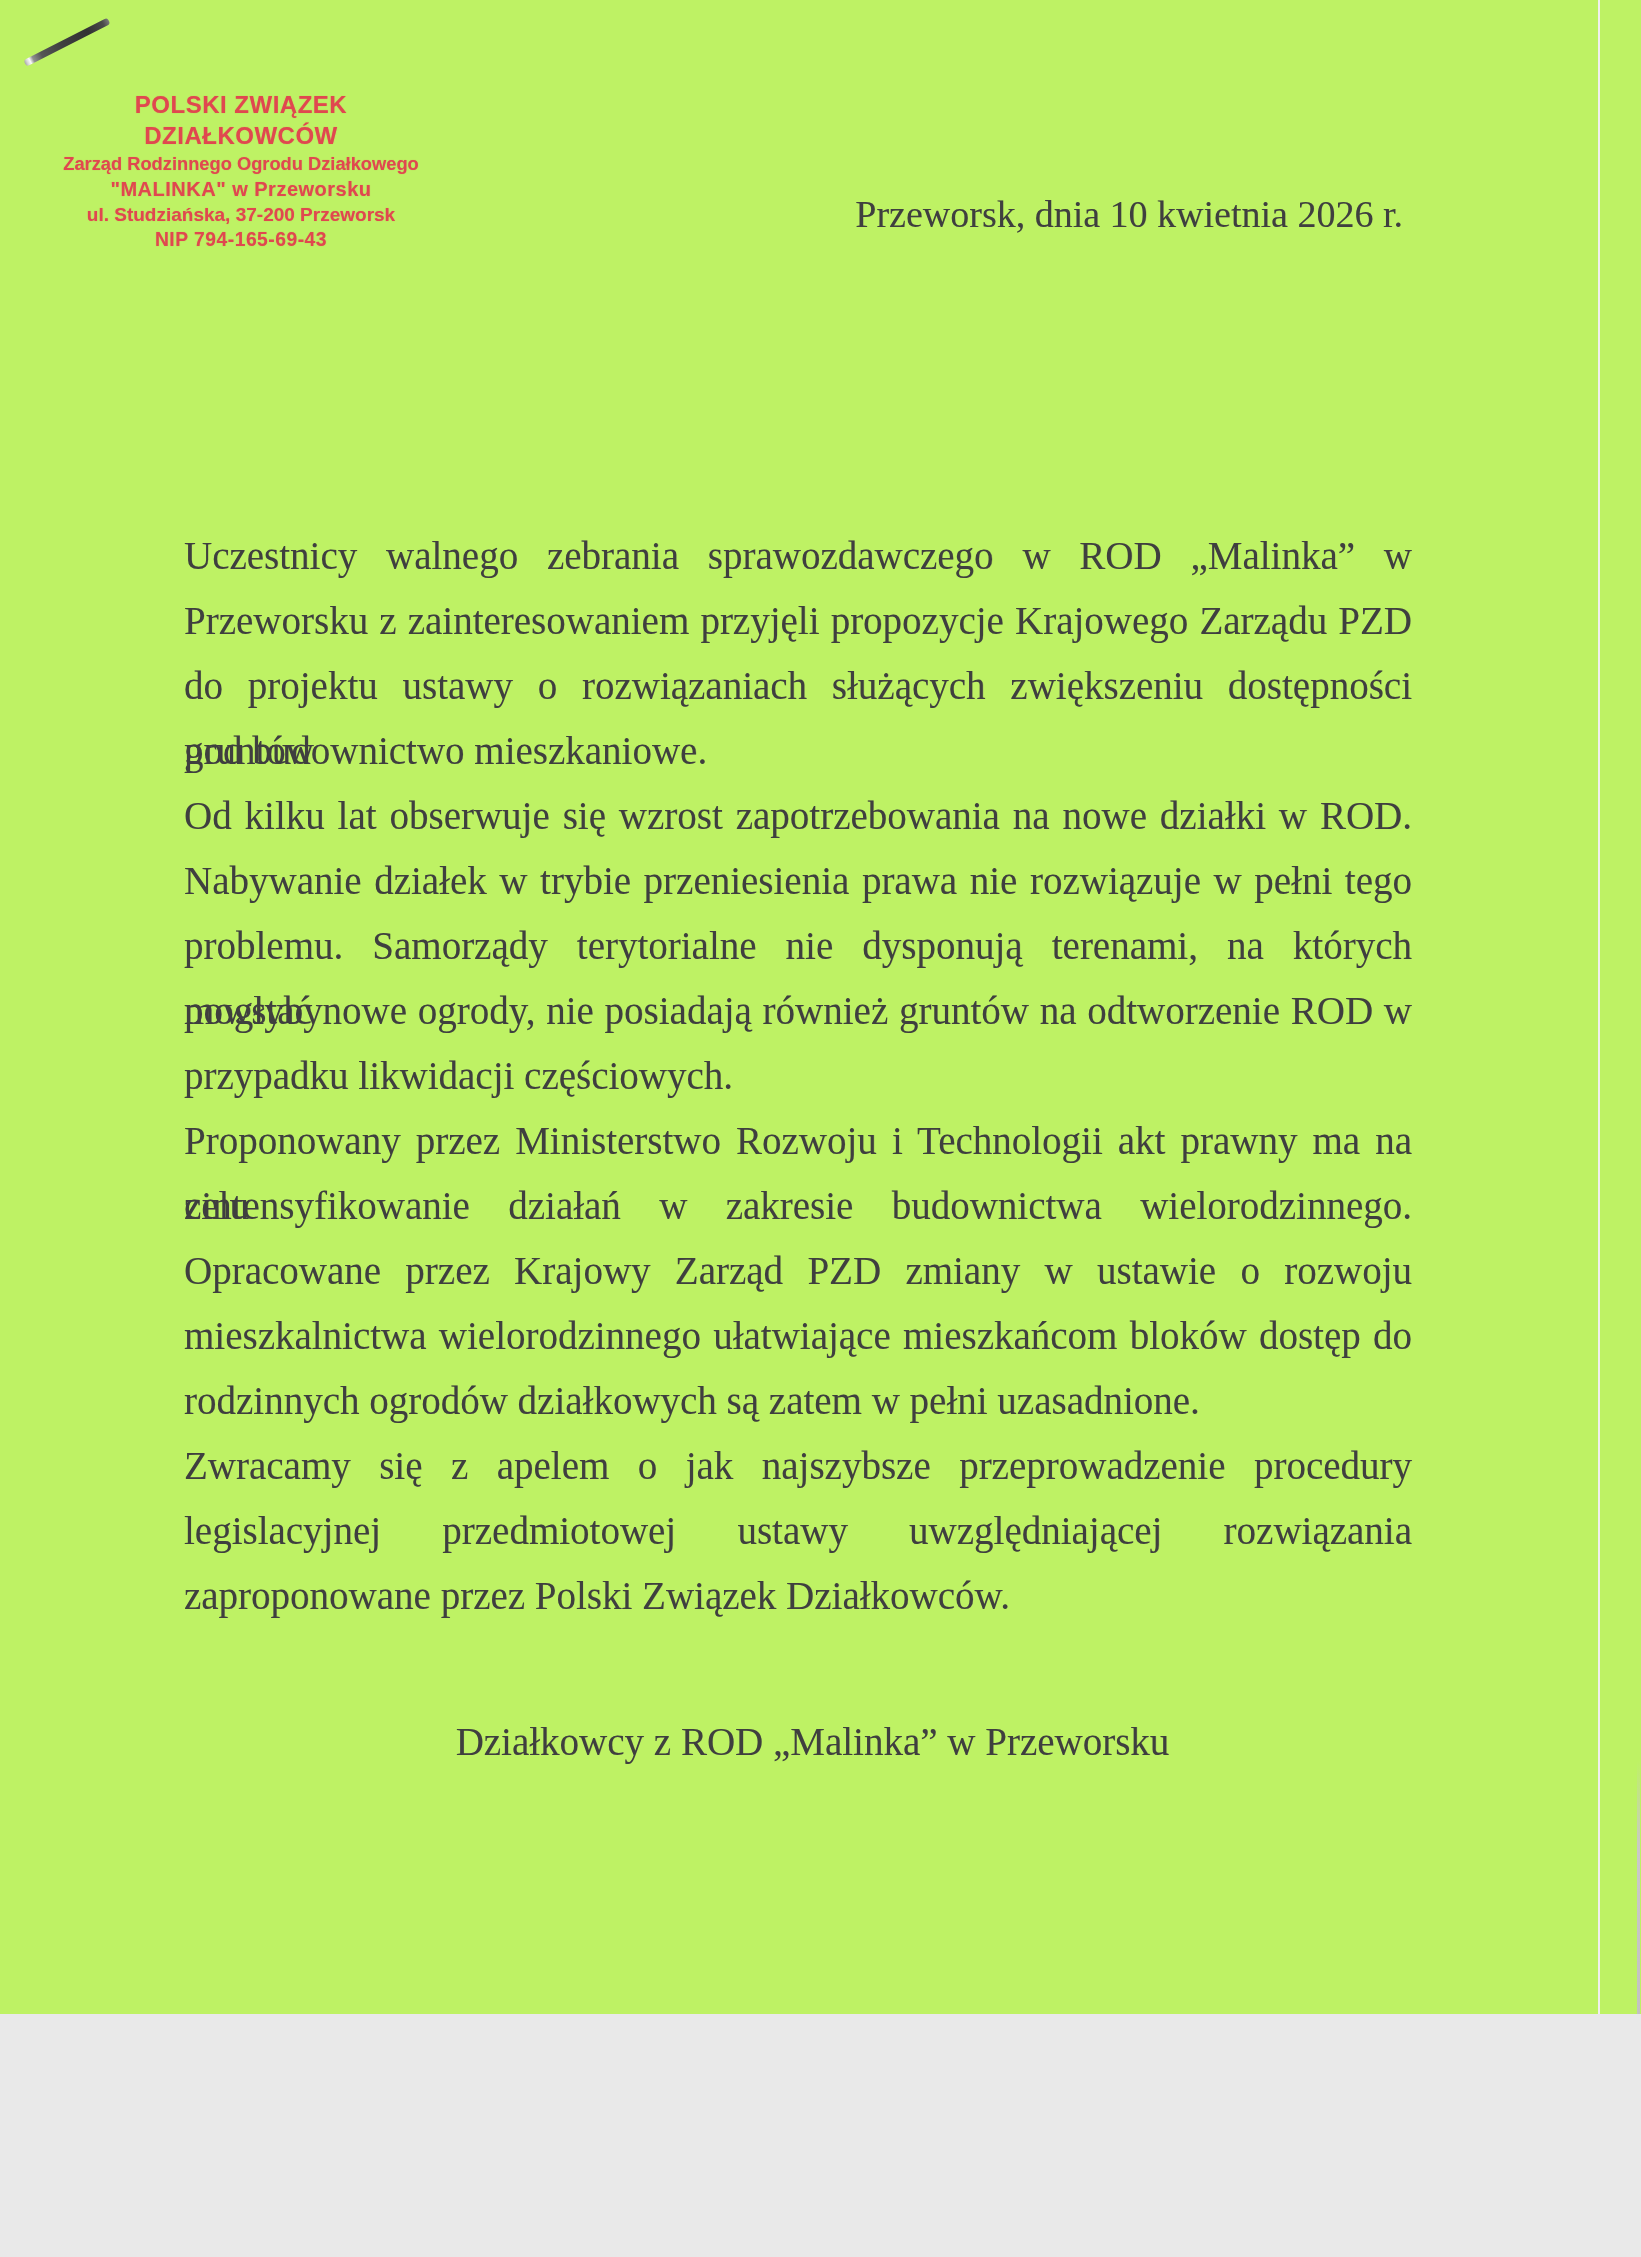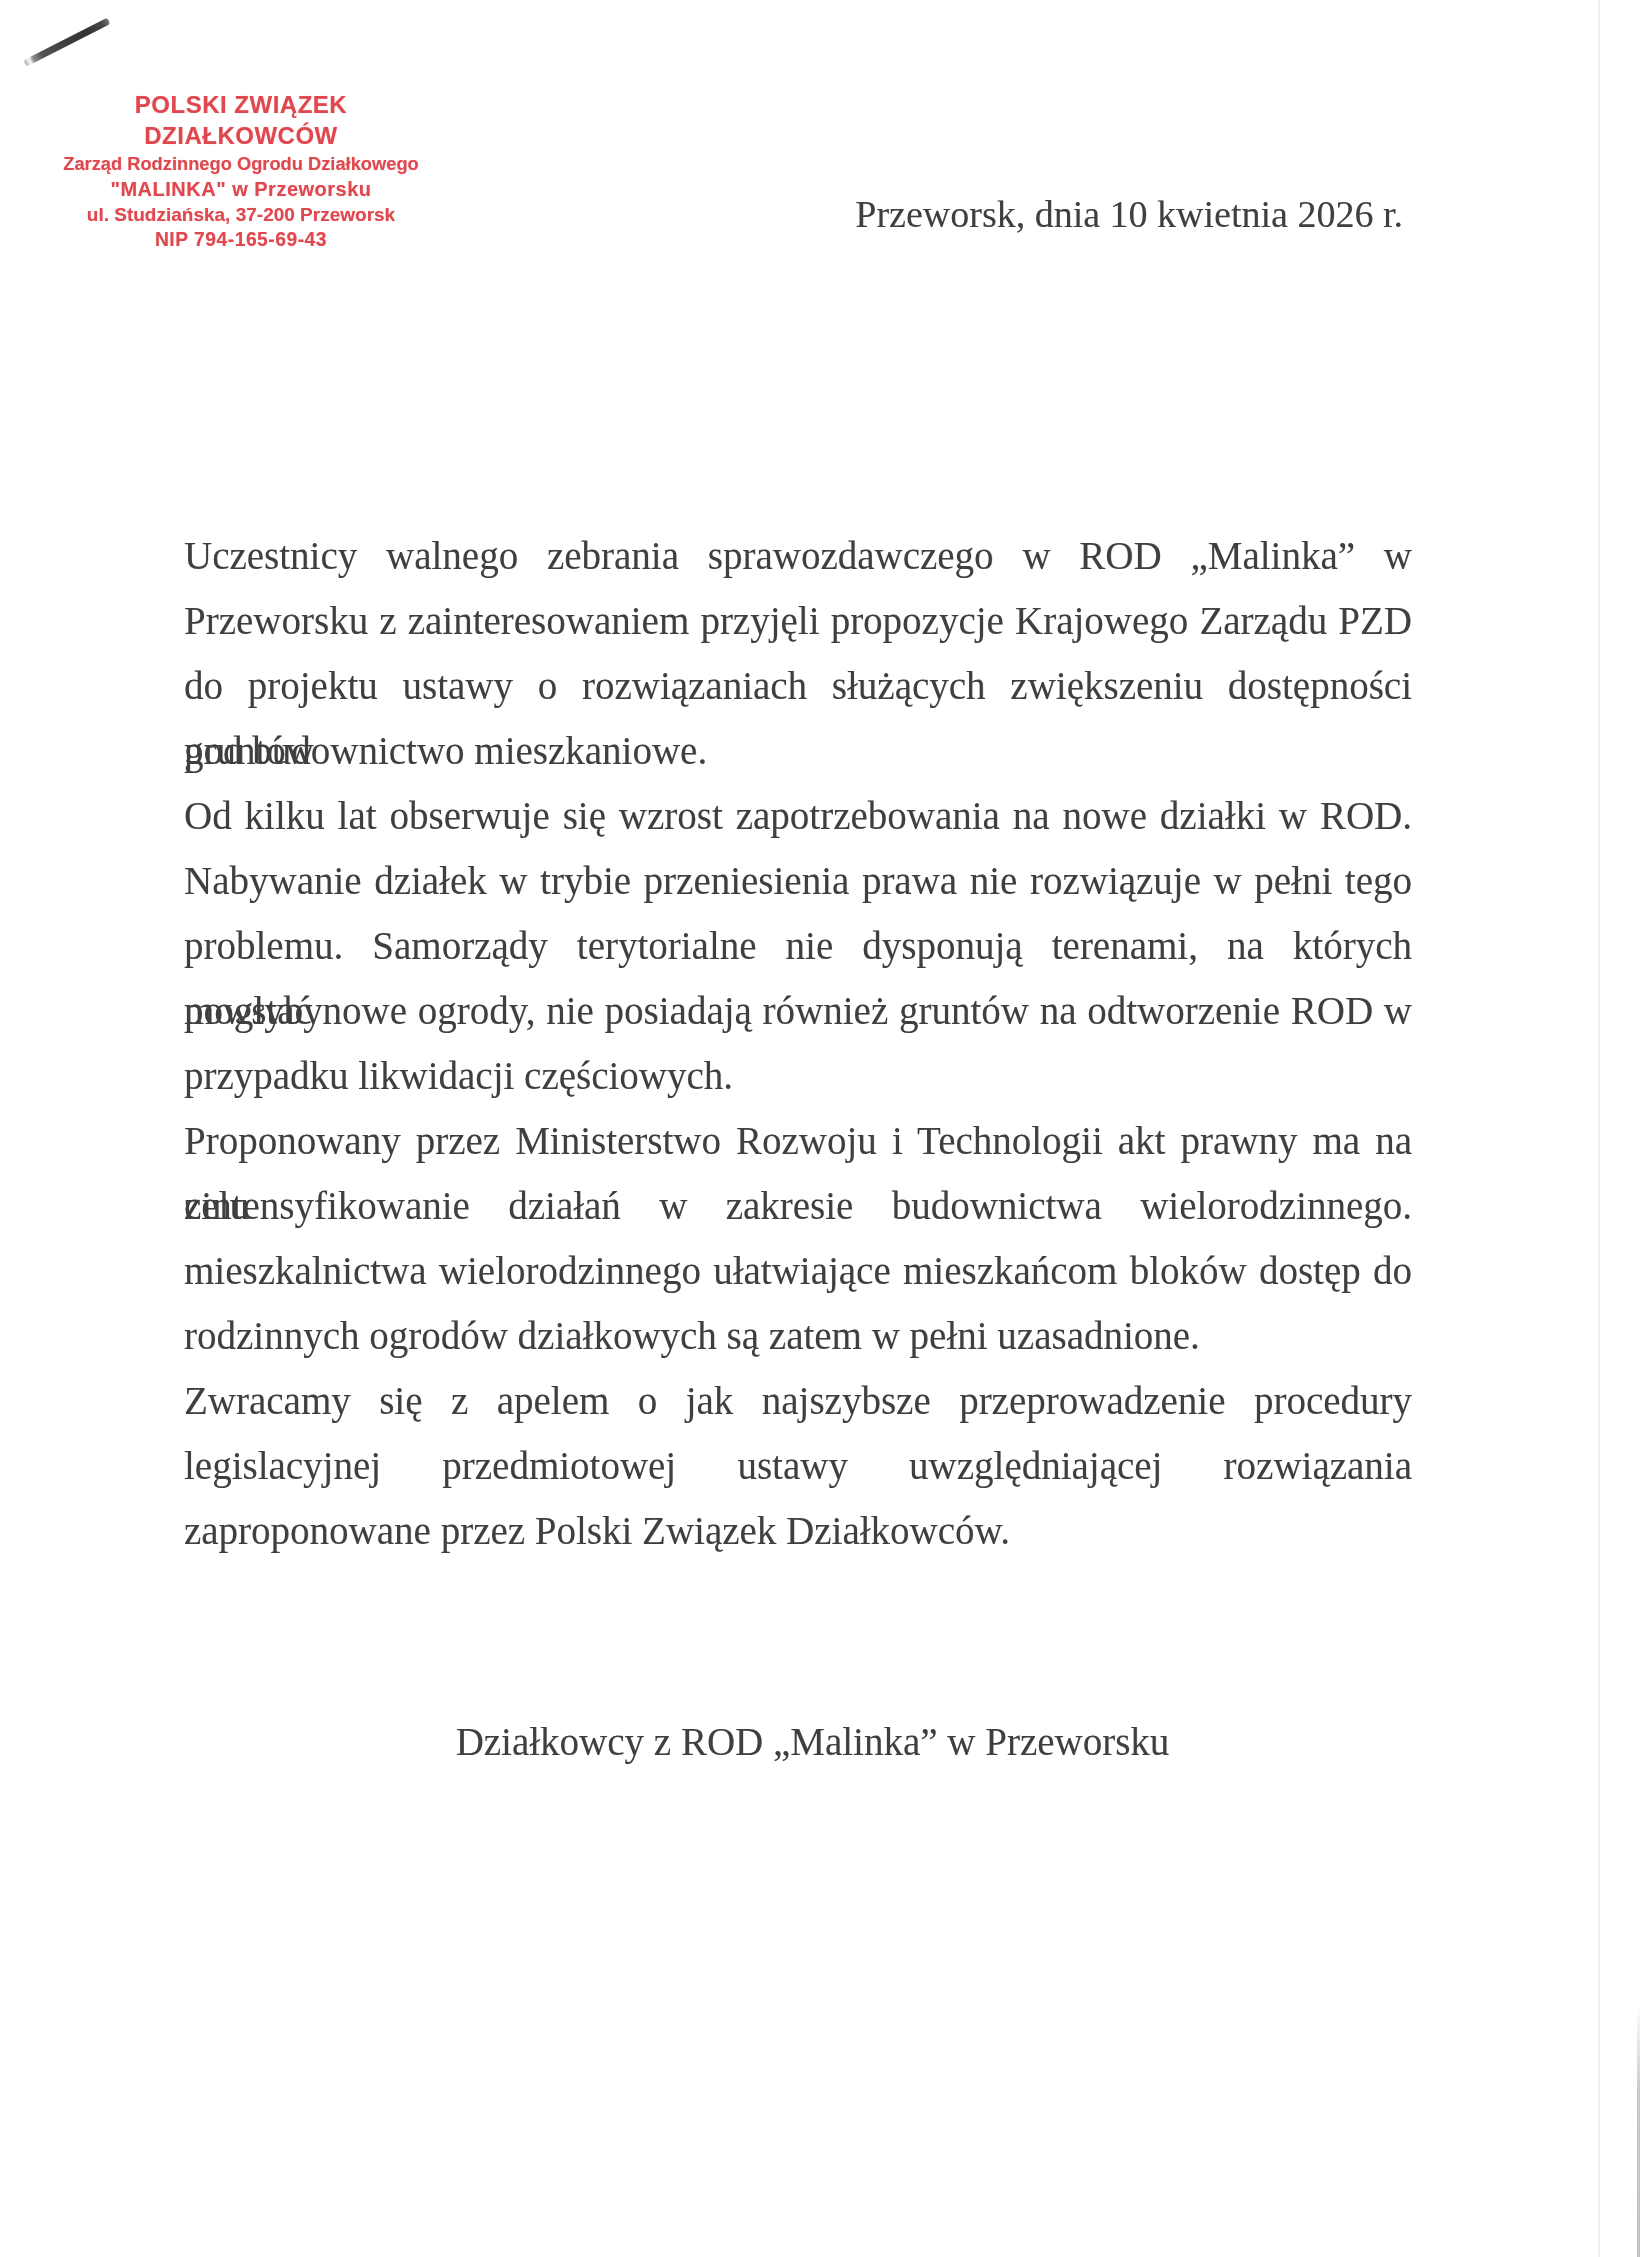--- a/index.html
+++ b/index.html
@@ -1,19 +1,19 @@
 <!DOCTYPE html>
 <html lang="pl"><head>
 <meta charset="utf-8">
 <style>
   html,body{margin:0;padding:0;background:#e9e9e9;}
   .page{
     position:relative;
-    width:1641px;height:2257px;
-    background:#ffffff;
+    width:1641px;height:2014px;
+    background:#bef264;
     font-family:"Liberation Serif", serif;
     color:#404040;
     overflow:hidden;
     text-shadow:0.3px 0.3px 0.6px rgba(70,70,70,0.28);
   }
 
   
   .pen-mark{
     position:absolute;left:25px;top:60px;width:94px;height:6.8px;
     transform:rotate(-27deg);transform-origin:left center;
@@ -98,20 +98,21 @@
     <div>
       <div class="bline">Od kilku lat obserwuje się wzrost zapotrzebowania na nowe działki w ROD.</div>
       <div class="bline">Nabywanie działek w trybie przeniesienia prawa nie rozwiązuje w pełni tego</div>
       <div class="bline">problemu. Samorządy terytorialne nie dysponują terenami, na których mogłyby</div>
       <div class="bline">powstać nowe ogrody, nie posiadają również gruntów na odtworzenie ROD w</div>
       <div class="bline end">przypadku likwidacji częściowych.</div>
     </div>
     <div>
       <div class="bline">Proponowany przez Ministerstwo Rozwoju i Technologii akt prawny ma na celu</div>
       <div class="bline">zintensyfikowanie działań w zakresie budownictwa wielorodzinnego.</div>
+      <div class="bline">Opracowane przez Krajowy Zarząd PZD zmiany w ustawie o rozwoju</div>
       <div class="bline">mieszkalnictwa wielorodzinnego ułatwiające mieszkańcom bloków dostęp do</div>
       <div class="bline end">rodzinnych ogrodów działkowych są zatem w pełni uzasadnione.</div>
     </div>
     <div>
       <div class="bline">Zwracamy się z apelem o jak najszybsze przeprowadzenie procedury</div>
       <div class="bline">legislacyjnej przedmiotowej ustawy uwzględniającej rozwiązania</div>
       <div class="bline end">zaproponowane przez Polski Związek Działkowców.</div>
     </div>
   </div>
 

